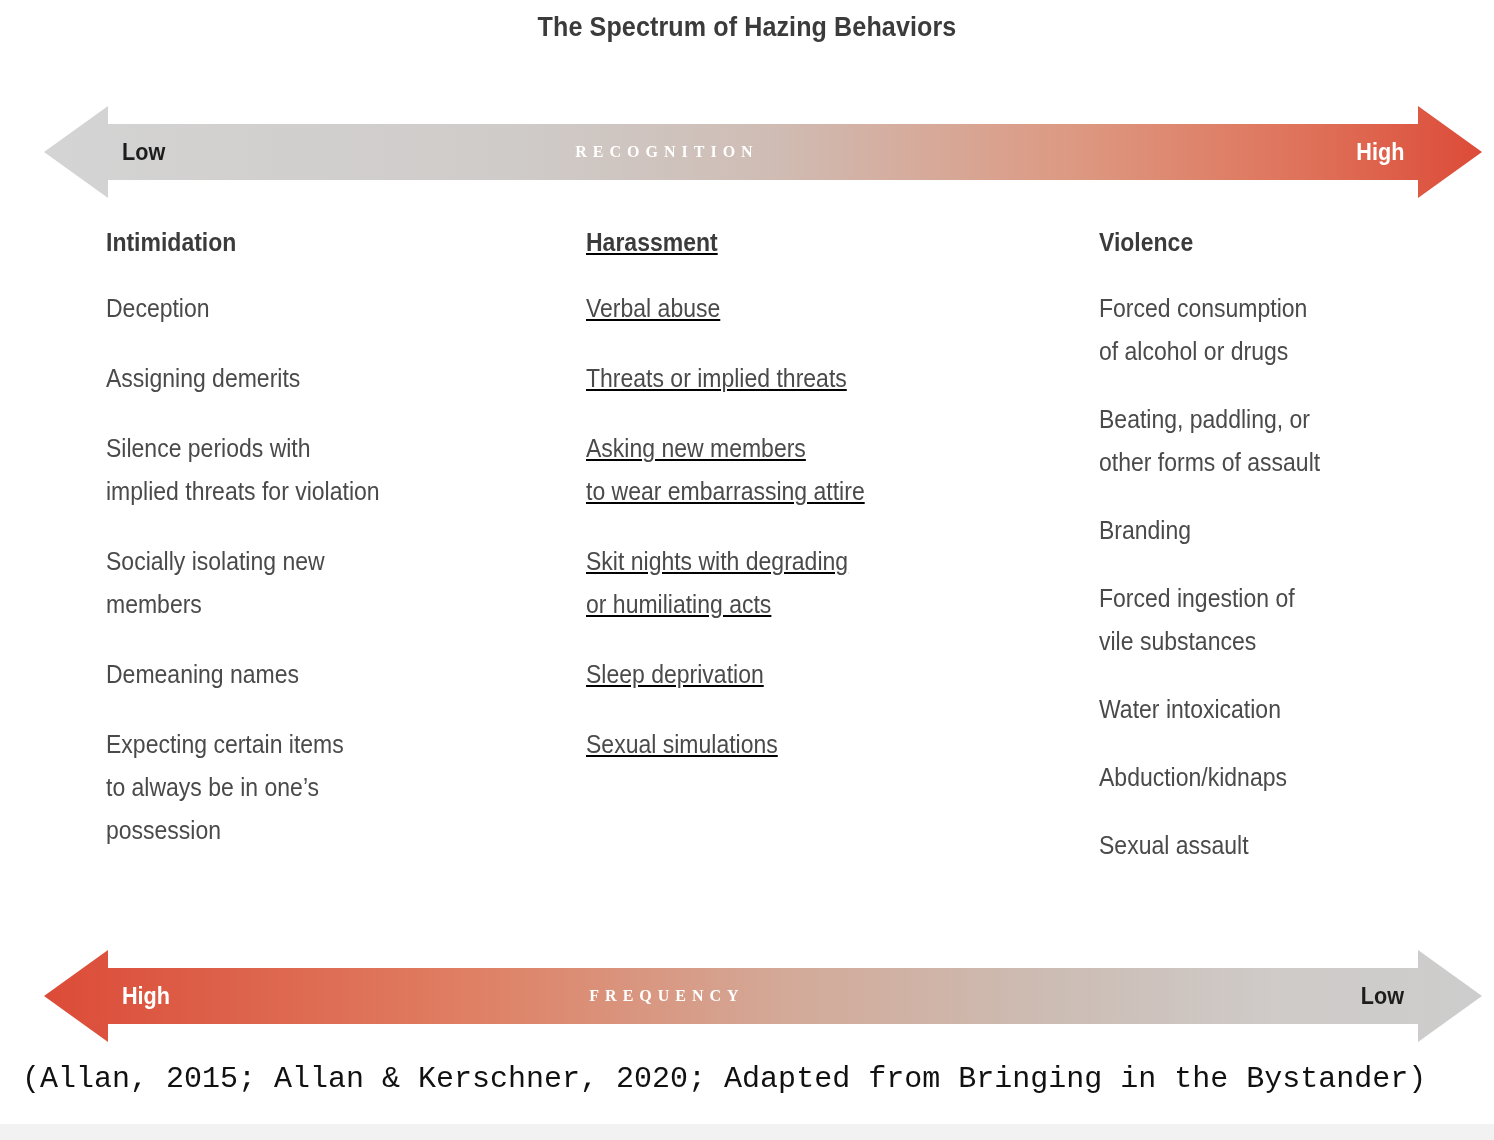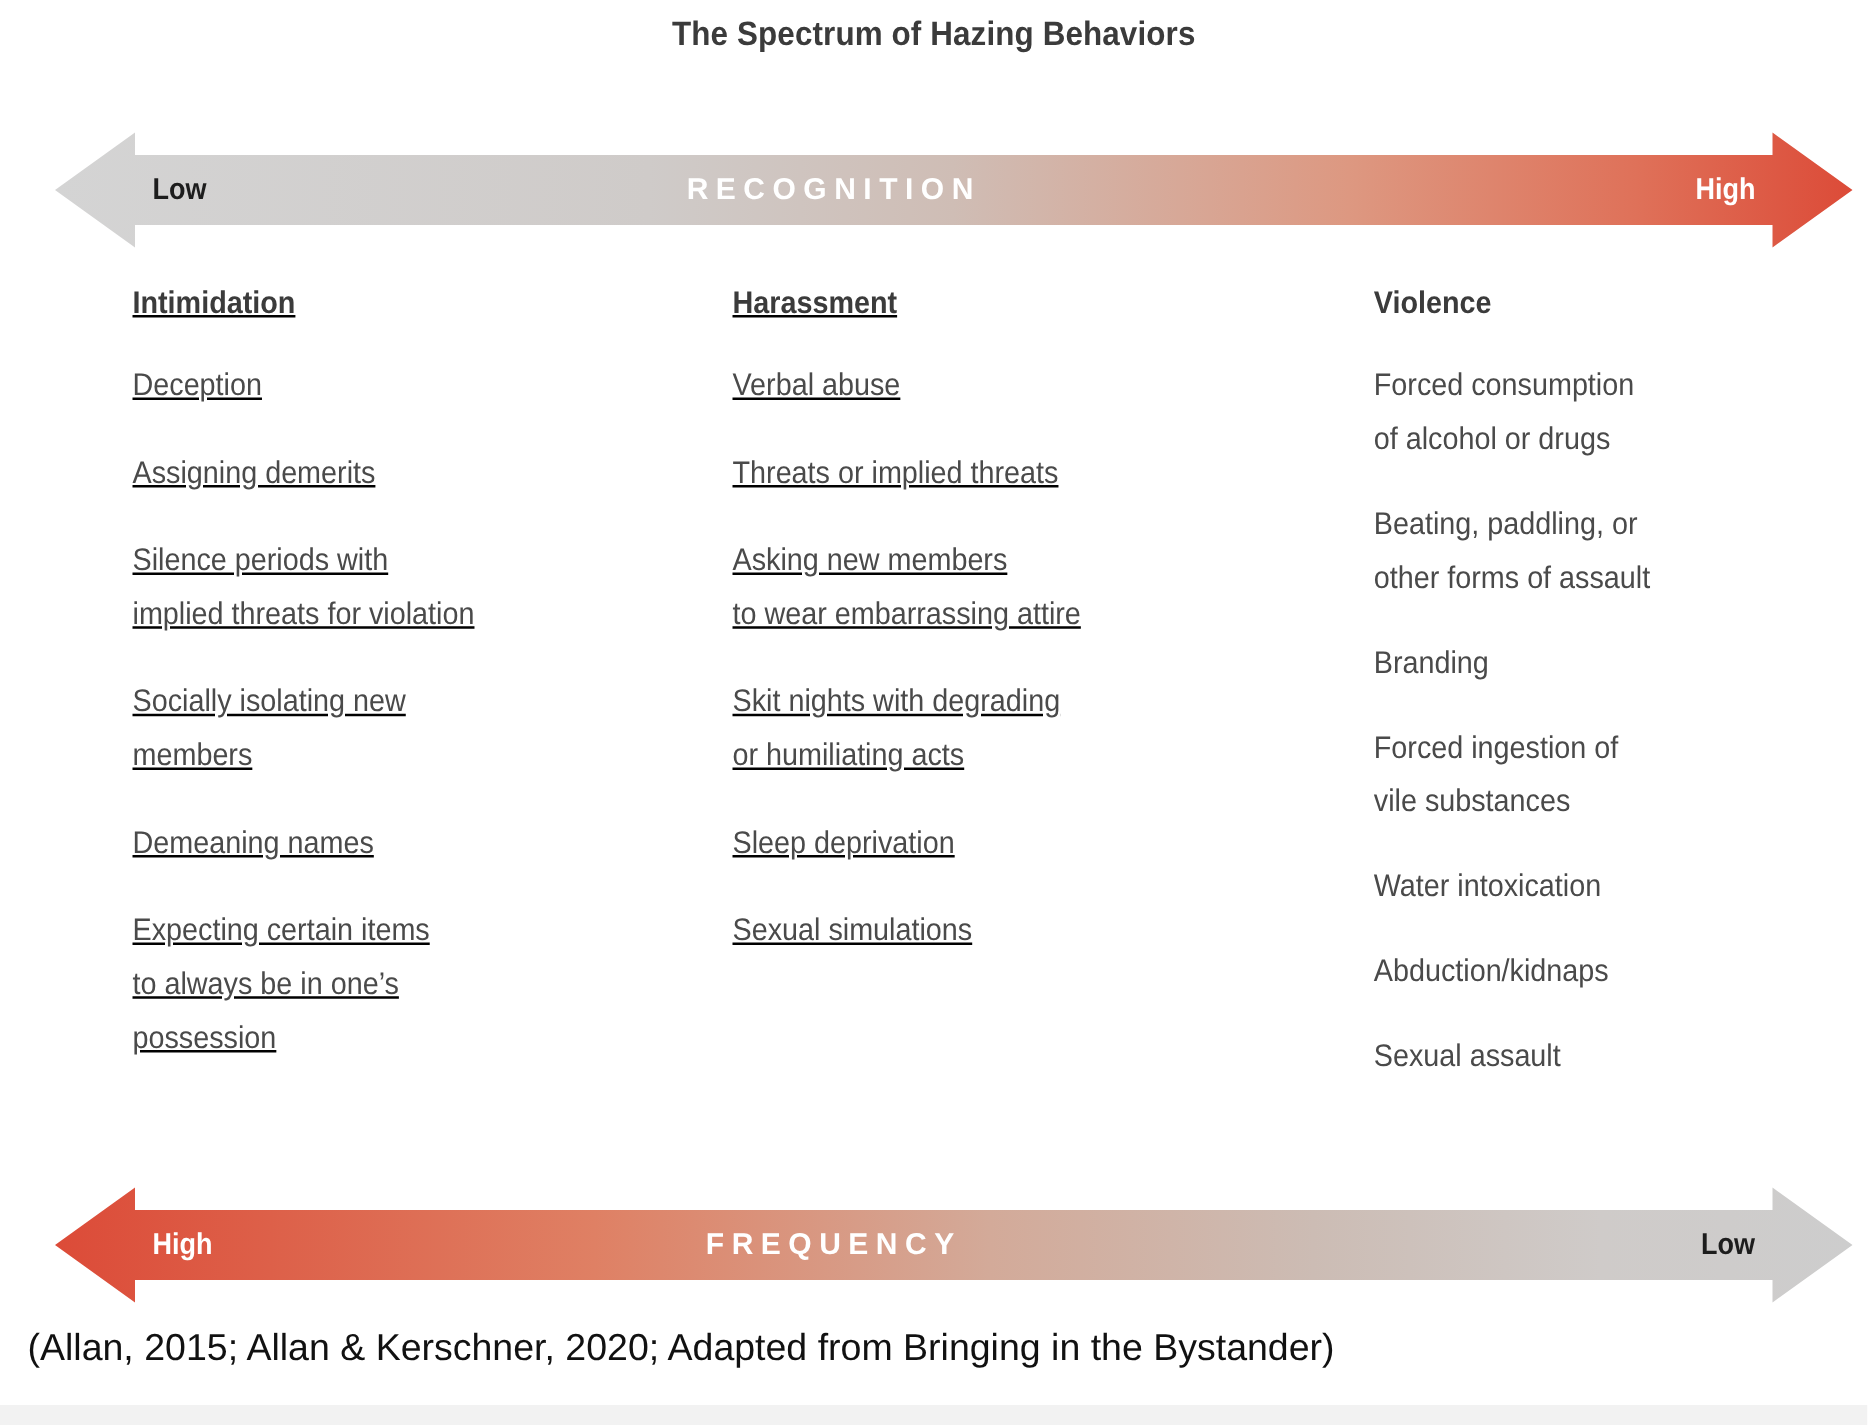--- a/index.html
+++ b/index.html
@@ -68,41 +68,41 @@
 
   .arrow-center {
     position: absolute;
     top: 0;
     left: 0;
     width: 1296px;
     height: 96px;
     display: flex;
     align-items: center;
     justify-content: center;
-    font-family: Liberation Sans, sans-serif;
-    font-size: 24px;
+    font-family: Liberation Serif, serif;
+    font-size: 16px;
     font-weight: bold;
     color: #ffffff;
     letter-spacing: 6px;
     text-indent: 6px;
   }
 
   
   .columns {
     position: absolute;
     top: 228px;
     left: 0;
     width: 1494px;
     height: 700px;
   }
   .col {
     position: absolute;
     top: 0;
   }
-  .col-0 { left: 106px; width: 450px; text-decoration: underline; }
+  .col-0 { left: 106px; width: 450px; }
   .col-1 { left: 586px; width: 460px; text-decoration: underline; }
   .col-2 { left: 1099px; width: 370px; }
 
   .col-head {
     font-family: "Liberation Sans", sans-serif;
     font-size: 25px;
     font-weight: bold;
     color: #3b3b3b;
     margin: 0 0 30px 0;
     transform: scaleX(0.92);
@@ -119,21 +119,21 @@
     transform: scaleX(0.92);
     transform-origin: left top;
   }
   .col-2 .col-item { margin-bottom: 25px; }
 
   
   .caption {
     position: absolute;
     left: 22px;
     top: 1062px;
-    font-family: Liberation Sans, sans-serif;
+    font-family: Liberation Mono, monospace;
     font-size: 30px;
     color: #111111;
     white-space: nowrap;
   }
 
   
   .page-edge {
     position: absolute;
     left: 0;
     top: 1124px;

